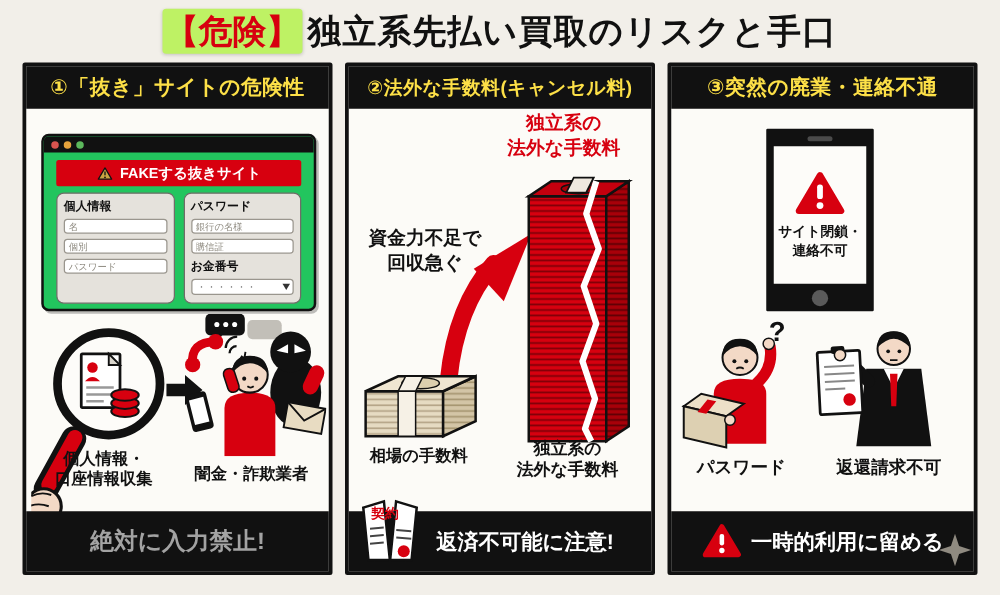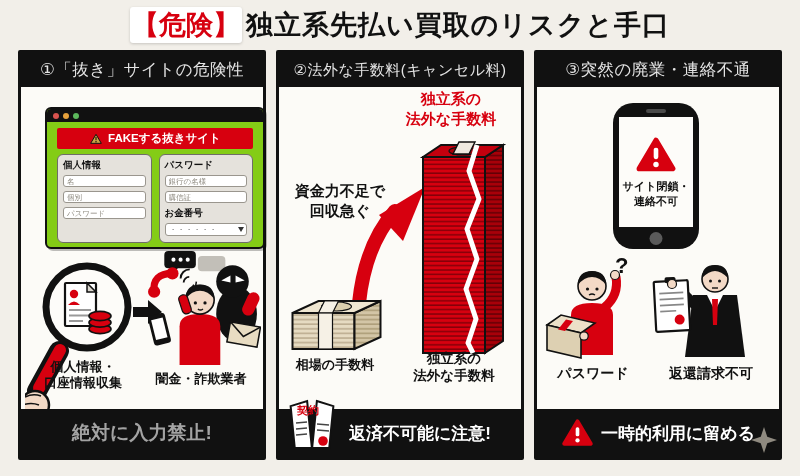--- a/index.html
+++ b/index.html
@@ -3,35 +3,35 @@
 <meta charset="utf-8">
 <style>
   * { margin:0; padding:0; box-sizing:border-box; }
   html,body { width:800px; height:476px; }
   body { background:#f2efe9; font-family:"Liberation Sans","DejaVu Sans",sans-serif; overflow:hidden; }
   .page { width:800px; height:476px; position:relative; }
   .pre { white-space:pre-line; }
 
   
   .title-bar { height:50px; display:flex; align-items:center; justify-content:center; gap:4px; }
-  .title-badge { color:#d7000f; font-size:27px; font-weight:900; background:#ffffff; padding:0 2px; border-radius:3px; box-shadow:0 1px 3px rgba(0,0,0,.18); }
+  .title-badge { color:#d7000f; font-size:27px; font-weight:900; background:#bef264; padding:0 2px; border-radius:3px; box-shadow:0 1px 3px rgba(0,0,0,.18); }
   .title-main { color:#111; font-size:27px; font-weight:900; letter-spacing:1px; }
 
   
   .panels { display:flex; gap:10px; padding:0 18px; }
   .panel { width:248px; height:410px; background:#fcfbf7; border:3px solid #111; border-radius:2px; display:flex; flex-direction:column; }
-  .panel-header { height:34px; background:#111; color:#e5e5e5; font-weight:400; font-size:16.5px; display:flex; align-items:center; justify-content:center; letter-spacing:.5px; }
+  .panel-header { height:34px; background:#111; color:#fde047; font-weight:700; font-size:16.5px; display:flex; align-items:center; justify-content:center; letter-spacing:.5px; }
   .panel:nth-child(2) .panel-header { font-size:15px; }
   .panel-content { position:relative; flex:1; }
   .panel-footer { height:48px; background:#111; display:flex; align-items:center; justify-content:center; gap:7px; position:relative; }
   .footer-text-red { color:#a3a3a3; font-size:19px; font-weight:900; }
   .footer-text-white { color:#fff; font-size:17px; font-weight:900; }
 
   
-  .browser { position:absolute; left:12px; top:20px; width:220px; height:142px; background:#84cc16; border:2px solid #111; border-radius:6px; box-shadow:2px 2px 0 rgba(0,0,0,.25); overflow:hidden;margin-left:12px; }
+  .browser { position:absolute; left:12px; top:20px; width:220px; height:142px; background:#22c55e; border:2px solid #111; border-radius:6px; box-shadow:2px 2px 0 rgba(0,0,0,.25); overflow:hidden; }
   .browser-bar { height:13px; background:#111; display:flex; align-items:center; gap:4px; padding-left:6px; }
   .dot { width:6px; height:6px; border-radius:50%; }
   .dot.r{background:#d9534f}.dot.y{background:#e6a23c}.dot.g{background:#5cb85c}
   .fake-banner { margin:6px 10px 5px; height:21px; background:#d7000f; color:#fff; font-size:11.5px; font-weight:800; display:flex; align-items:center; justify-content:center; gap:5px; border-radius:2px; }
   .form-row { display:flex; gap:7px; padding:0 10px; }
   .fieldset { flex:1; background:#e5e2dc; border:1.5px solid #6f6d68; border-radius:6px; padding:4px 5px 6px; }
   .fieldset .legend { font-size:9.5px; font-weight:800; color:#111; margin-bottom:3px; }
   .fieldset input { display:block; width:100%; height:12px; margin-bottom:4px; border:1px solid #9a968e; border-radius:3px; background:#fff; font-size:7.5px; padding-left:3px; color:#555; }
   .fieldset input::placeholder { color:#8d897f; }
   .fake-select { height:13px; background:#fff; border:1px solid #9a968e; border-radius:3px; display:flex; align-items:center; justify-content:space-between; padding:0 2px 0 4px; }
@@ -42,21 +42,21 @@
   .p1-cap-r { left:120px; top:284px; width:120px; font-size:13px; }
 
   
   .p2-label-top { position:absolute; right:4px; top:2px; width:132px; color:#d7000f; font-size:15px; font-weight:900; text-align:center; line-height:1.3; }
   .p2-label-left { position:absolute; left:2px; top:94px; width:118px; color:#111; font-size:15px; font-weight:900; text-align:center; line-height:1.3; }
   .p2-cap-l { left:0px; top:270px; width:112px; font-size:13px; }
   .p2-cap-r { left:112px; top:264px; width:126px; font-size:13.5px; }
   .contract-icon { position:absolute; left:10px; top:-12px; }
 
   
-  .phone { position:absolute; left:76px; top:16px; width:86px; height:146px; background:#111; border-radius:20px; }
+  .phone { position:absolute; left:76px; top:16px; width:86px; height:146px; background:#111; border-radius:1px; }
   .phone .speaker { position:absolute; left:50%; top:6px; transform:translateX(-50%); width:20px; height:4px; border-radius:2px; background:#4a4a4a; }
   .phone .screen { position:absolute; left:6px; right:6px; top:14px; bottom:22px; background:#fdfcf9; display:flex; flex-direction:column; align-items:center; justify-content:center; gap:5px; }
   .phone .home { position:absolute; left:50%; bottom:4px; transform:translateX(-50%); width:13px; height:13px; border-radius:50%; background:#5a5a5a; }
   .phone-msg { font-size:11px; font-weight:900; color:#111; text-align:center; line-height:1.35; }
   .p3-cap-l { left:0px; top:278px; width:112px; font-size:14px; }
   .p3-cap-r { left:110px; top:278px; width:128px; font-size:14px; }
   .sparkle { position:absolute; right:2px; bottom:4px; }
   svg { display:block; }
 </style>
 </head>

